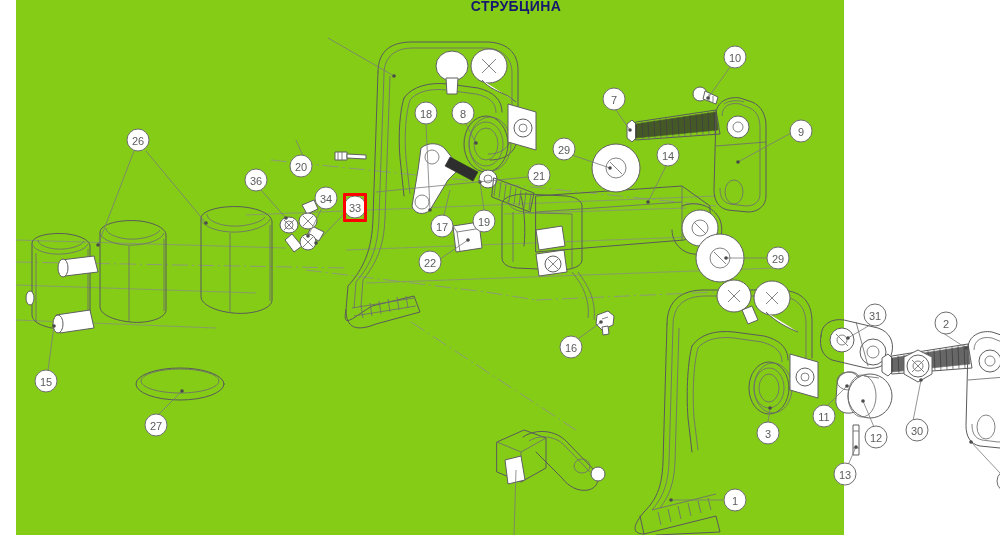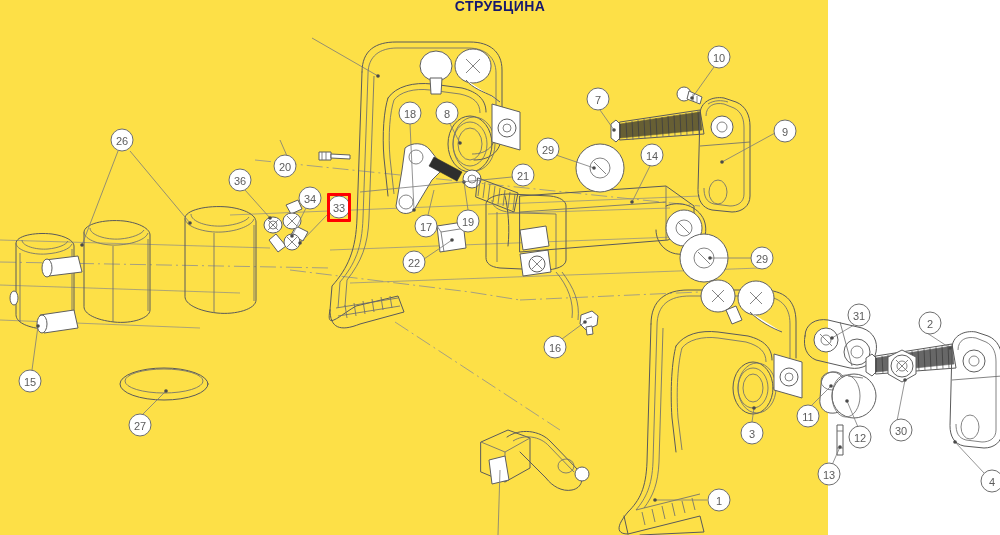--- a/index.html
+++ b/index.html
@@ -1,21 +1,21 @@
 <!DOCTYPE html>
 <html><head>
 <meta charset="utf-8">
 <style>
   html,body{margin:0;padding:0;background:#ffffff;}
   body{
     width:1000px;height:535px;overflow:hidden;position:relative;
     font-family:"Liberation Sans", sans-serif;
     -webkit-font-smoothing:antialiased;
   }
-  #stage{position:absolute;left:0;top:0;width:828px;height:535px;background:#fde047;}
+  #stage{position:absolute;left:16px;top:0;width:828px;height:535px;background:#84cc16;}
   #title{
     position:absolute;left:0;top:-2px;width:1000px;text-align:center;
     font-size:14px;font-weight:bold;color:#16186e;letter-spacing:.4px;
     font-family:"Liberation Sans", sans-serif;
   }
   #svgroot{position:absolute;left:0;top:0;width:1000px;height:535px;}
   .dwg{fill:none;stroke:#5a5a5a;stroke-width:1;stroke-linecap:round;stroke-linejoin:round;}
   .dwgL{fill:none;stroke:#6e6e6e;stroke-width:.85;}
   .thin{fill:none;stroke:#8a8a8a;stroke-width:.7;}
   .lead{fill:none;stroke:#7a7a7a;stroke-width:.8;}

